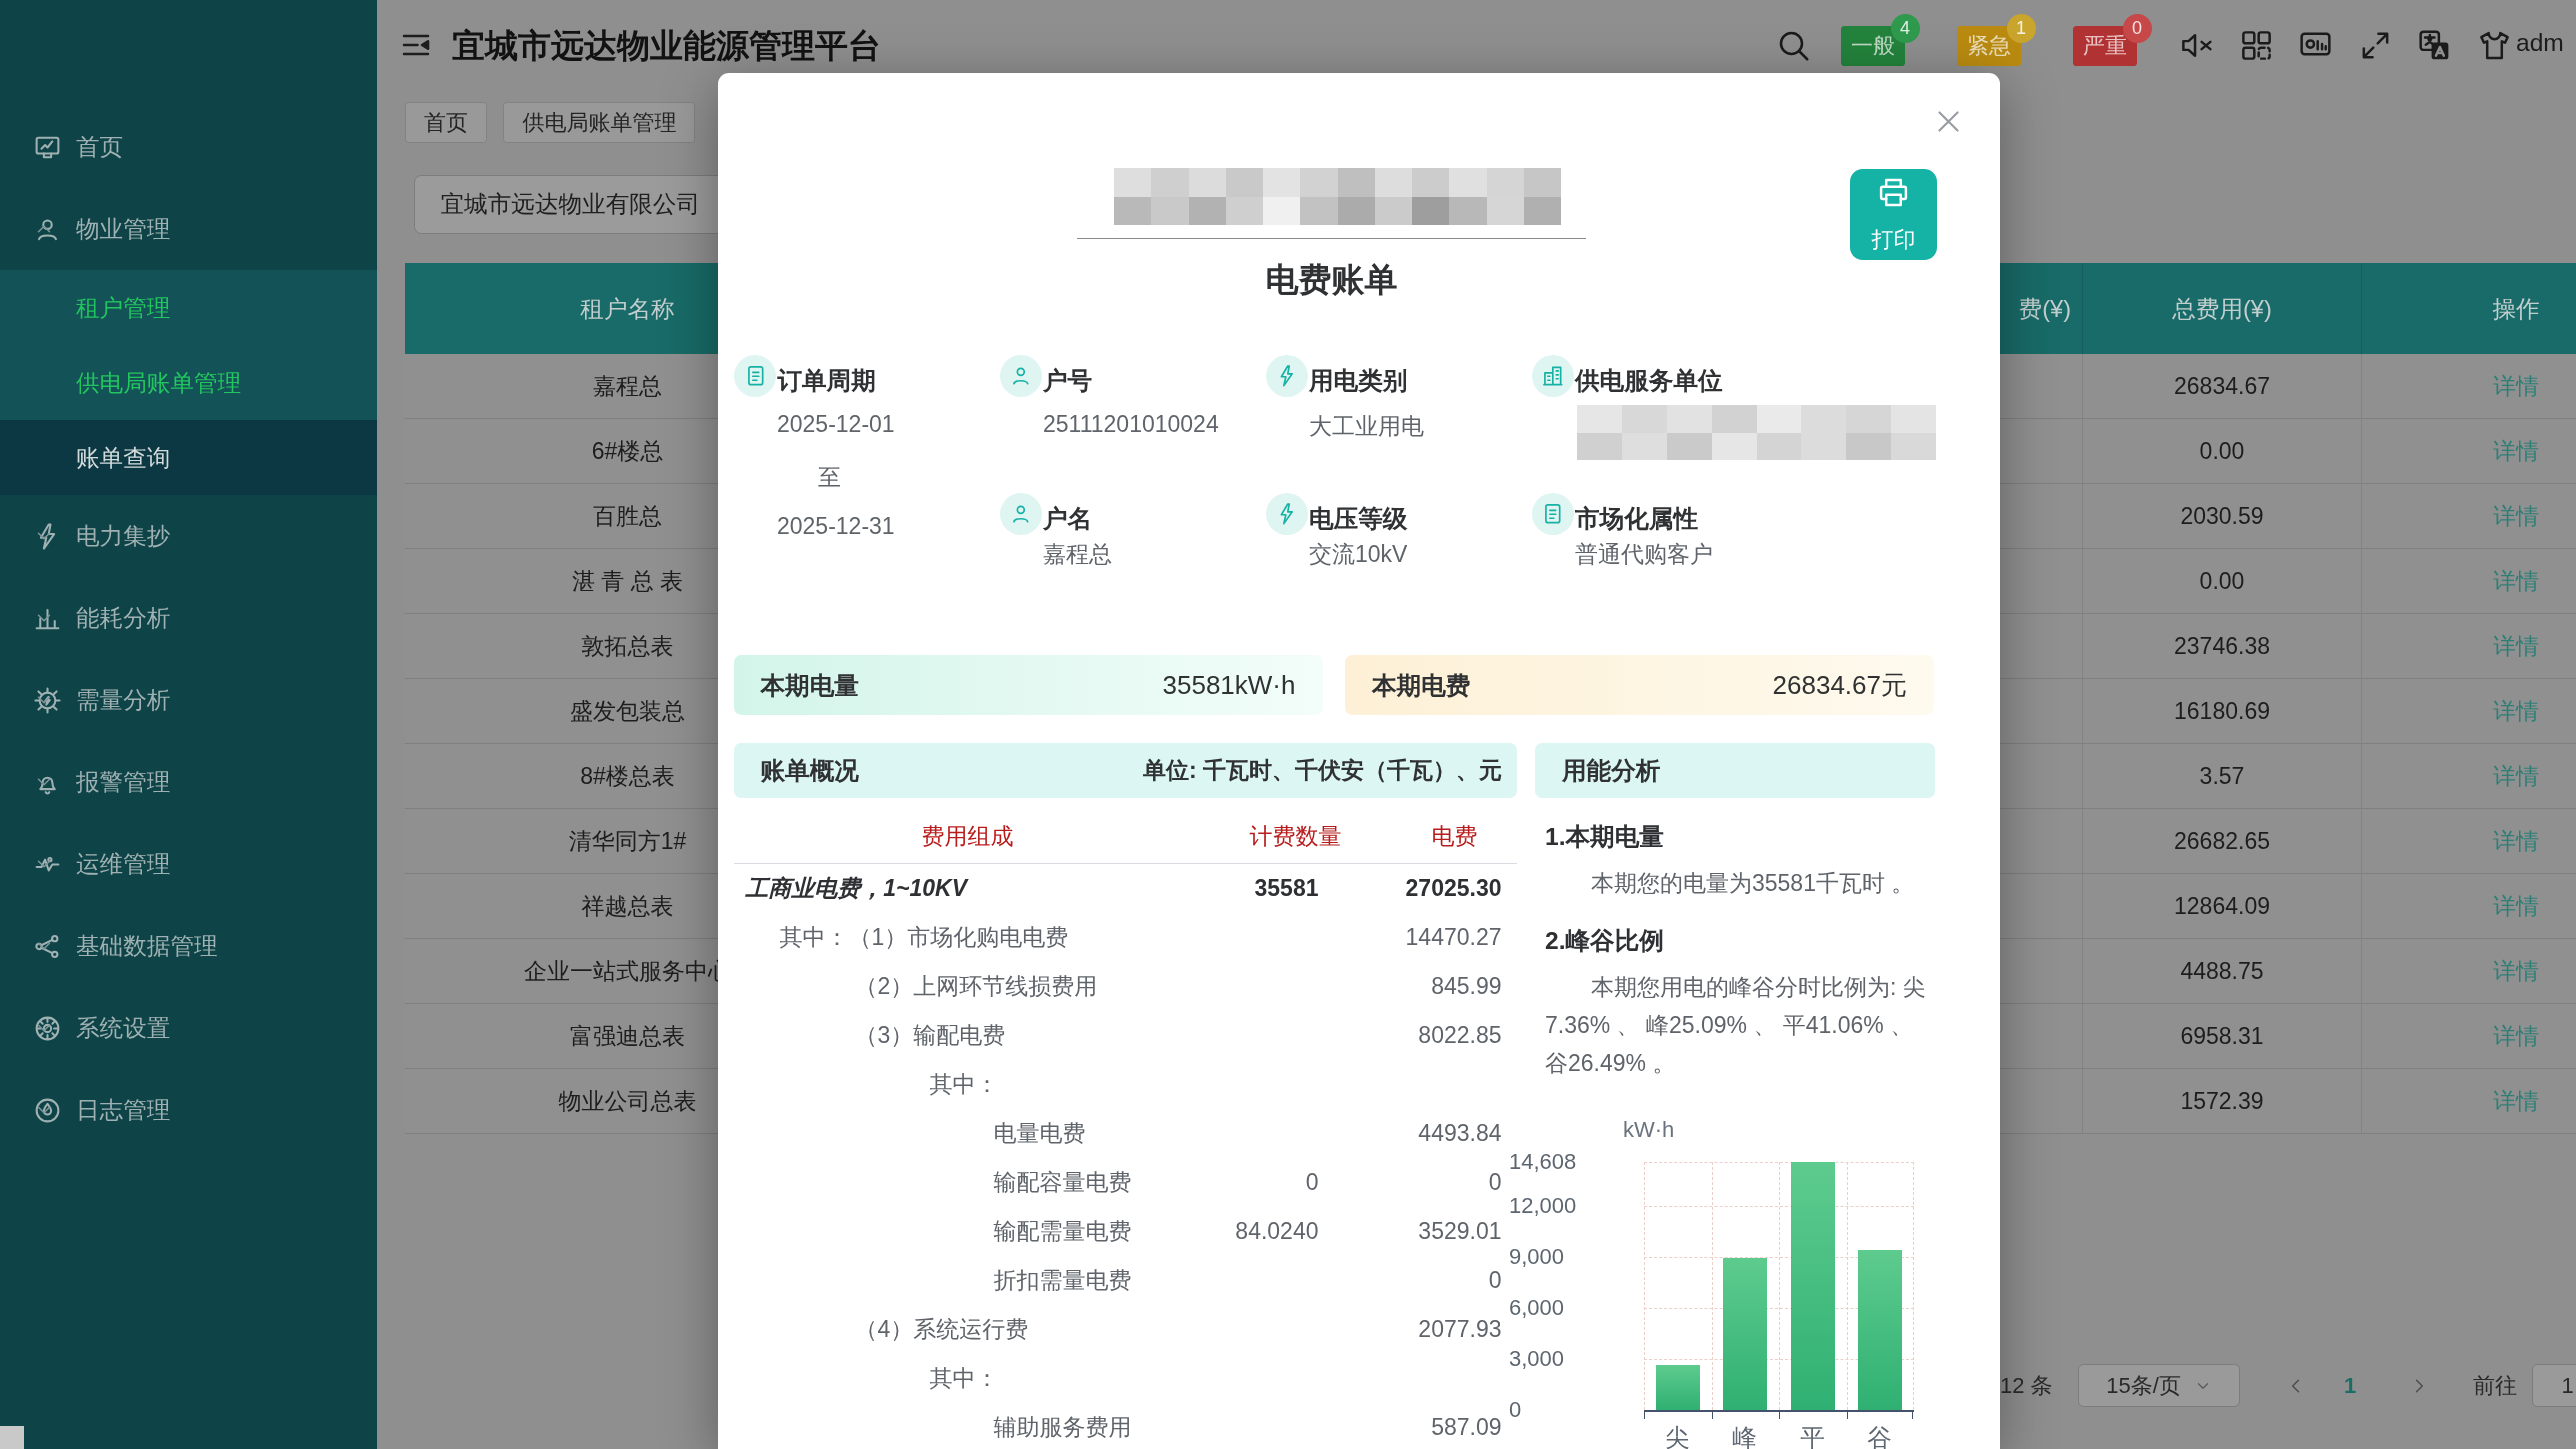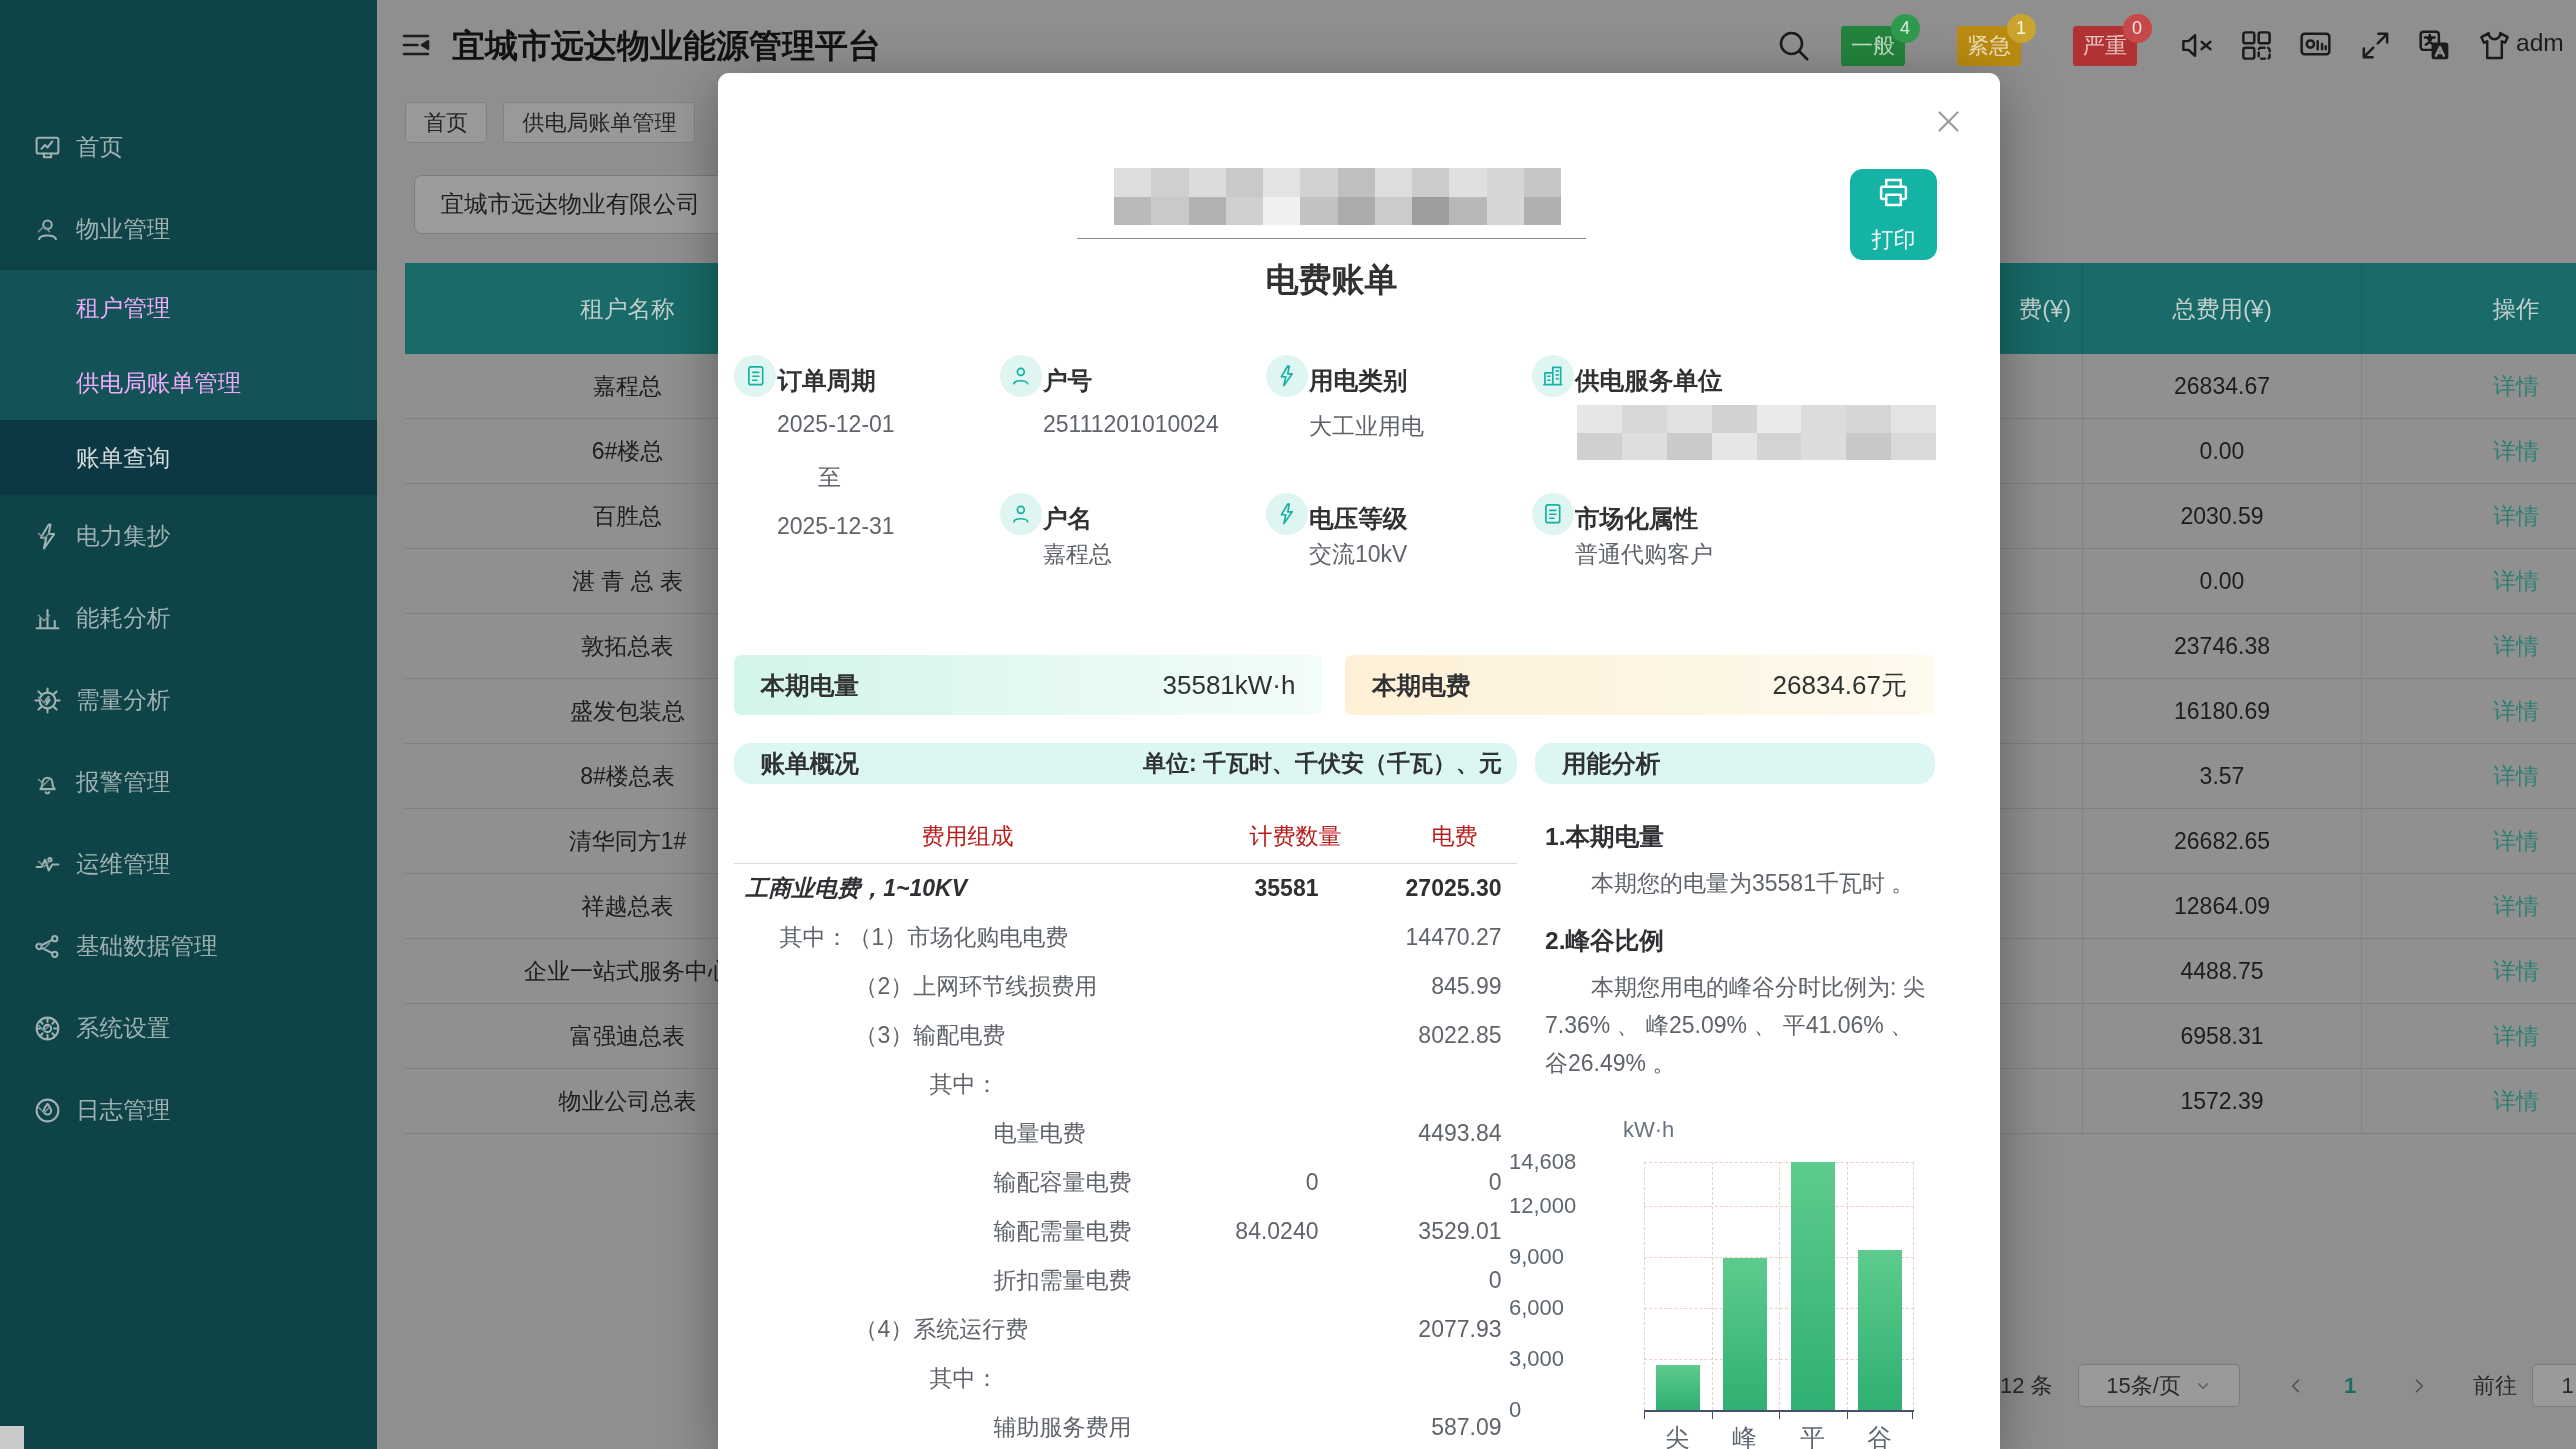--- a/index.html
+++ b/index.html
@@ -8,21 +8,21 @@
   svg{display:block}
   .ic svg{width:100%;height:100%;fill:none;stroke:currentColor;stroke-width:1.7;stroke-linecap:round;stroke-linejoin:round}
 
   
   .sidebar{position:absolute;left:0;top:0;width:377px;height:1449px;background:#0e4347;box-sizing:border-box;padding-top:106px;}
   .side-item{position:relative;height:82px;display:flex;align-items:center;color:#9fb1b2;font-size:23.6px;cursor:pointer}
   .side-item .ic{position:absolute;left:33px;width:29px;height:29px}
   .side-item .lbl{position:absolute;left:76px;white-space:nowrap}
   .side-item .chev{position:absolute;right:25.5px;width:22px;height:22px;color:#7f9698}
   .side-submenu{background:#135257}
-  .side-sub{height:75px;display:flex;align-items:center;padding-left:76px;color:#f0abfc;font-size:23.6px;cursor:pointer}
+  .side-sub{height:75px;display:flex;align-items:center;padding-left:76px;color:#22c55e;font-size:23.6px;cursor:pointer}
   .side-sub.active{background:#0c3843;color:#d3dbdb}
   .scroll-corner{position:absolute;left:0;top:1426px;width:23.6px;height:23.6px;background:#c9c9c9}
 
   
   .topbar{position:absolute;left:377px;top:0;width:2199px;height:91px;background:#8f8f8f}
   .collapse{position:absolute;left:21px;top:27px;width:36px;height:36px;color:#1d1d1d;cursor:pointer}
   .app-title{position:absolute;left:75px;top:23.6px;font-size:33px;font-weight:bold;color:#121212;white-space:nowrap}
   .search{position:absolute;left:1398px;top:27px;width:36px;height:36px;color:#1b1b1b;cursor:pointer}
   .badges{position:absolute;left:1464px;top:25.5px;display:flex;gap:52px}
   .abadge{position:relative;width:64px;height:40px;border-radius:3.6px;display:flex;align-items:center;justify-content:center;
@@ -83,21 +83,21 @@
   .mosaic2 .mrow{flex:1;display:flex}
   .mosaic2 .mrow span{flex:1}
 
   .sumbox{position:absolute;top:582px;height:60px;border-radius:7.3px;display:flex;align-items:center;justify-content:space-between;
           box-sizing:border-box;padding:0 27px;white-space:nowrap}
   .sumbox .sl{font-size:24.6px;font-weight:bold;color:#2f3133}
   .sumbox .sv{font-size:26px;color:#2f3133}
   .sum-energy{left:15.5px;width:589px;background:linear-gradient(90deg,#d3f5e9,#f3fdf9)}
   .sum-fee{left:627px;width:589px;background:linear-gradient(90deg,#fdf0d6,#fefaee)}
 
-  .sechdr{position:absolute;top:670px;height:41px;background:#dcf6f4;border-radius:17px;display:flex;align-items:center;
+  .sechdr{position:absolute;top:670px;height:55px;background:#dcf6f4;border-radius:7px;display:flex;align-items:center;
           justify-content:space-between;box-sizing:border-box;padding:0 14.5px 0 27px;white-space:nowrap}
   .sechdr .st{font-size:24.6px;font-weight:bold;color:#2f3133}
   .sechdr .su{font-size:23px;font-weight:bold;color:#2f3133}
   .sec-bill{left:15.5px;width:783px}
   .sec-ana{left:817px;width:400px}
 
   .billpanel{position:absolute;left:15.5px;top:737px;width:783px}
   .bill-head{position:relative;height:53px;color:#b91c1c;font-size:23px}
   .bill-head span{position:absolute;width:200px;text-align:center;line-height:53px}
   .bill-div{border-top:0.9px solid #d8dbe0}

